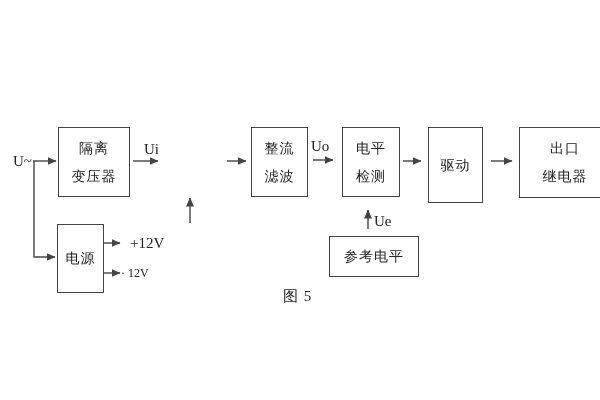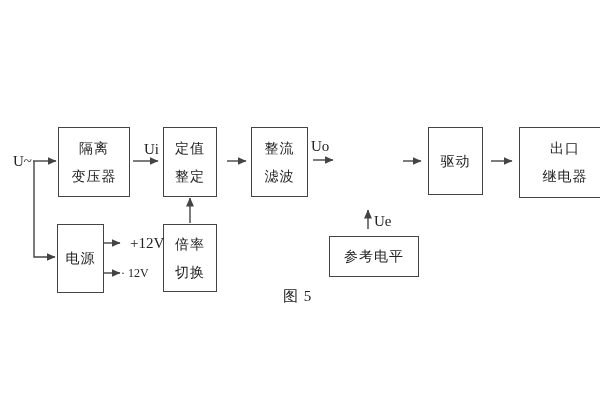--- a/index.html
+++ b/index.html
@@ -77,48 +77,44 @@
       <path d="M190,223 V198" marker-end="url(#arr)"></path>
       <path d="M368,229 V210" marker-end="url(#arr)"></path>
     </g>
   </svg>
 
   <div class="block" style="left:58px;top:127px;width:72px;height:70px">
     <span>隔离</span>
     <span>变压器</span>
   </div>
 
-  <div class="block" style="left:163px;top:127px;width:54px;height:70px">
-    <span>定值</span>
-    <span>整定</span>
-  </div>
 
   <div class="block" style="left:251px;top:127px;width:57px;height:70px">
     <span>整流</span>
     <span>滤波</span>
   </div>
 
+  <div class="block" style="left:342px;top:127px;width:58px;height:70px">
+    <span>电平</span>
+    <span>检测</span>
+  </div>
 
-  <div class="block" style="left:428px;top:127px;width:55px;height:68px">
+  <div class="block" style="left:428px;top:127px;width:55px;height:76px">
     <span>驱动</span>
   </div>
 
   <div class="block" style="left:519px;top:127px;width:92px;height:71px">
     <span>出口</span>
     <span>继电器</span>
   </div>
 
   <div class="block" style="left:57px;top:224px;width:47px;height:69px">
     <span>电源</span>
   </div>
 
-  <div class="block" style="left:163px;top:224px;width:54px;height:68px">
-    <span>倍率</span>
-    <span>切换</span>
-  </div>
 
   <div class="block" style="left:329px;top:236px;width:90px;height:41px">
     <span>参考电平</span>
   </div>
 
   <span class="siglabel" style="left:13px;top:153px">U~</span>
   <span class="siglabel" style="left:144px;top:141px">Ui</span>
   <span class="siglabel" style="left:311px;top:138px">Uo</span>
   <span class="siglabel" style="left:374px;top:213px">Ue</span>
   <span class="siglabel" style="left:130px;top:235px;font-size:15px">+12V</span>

